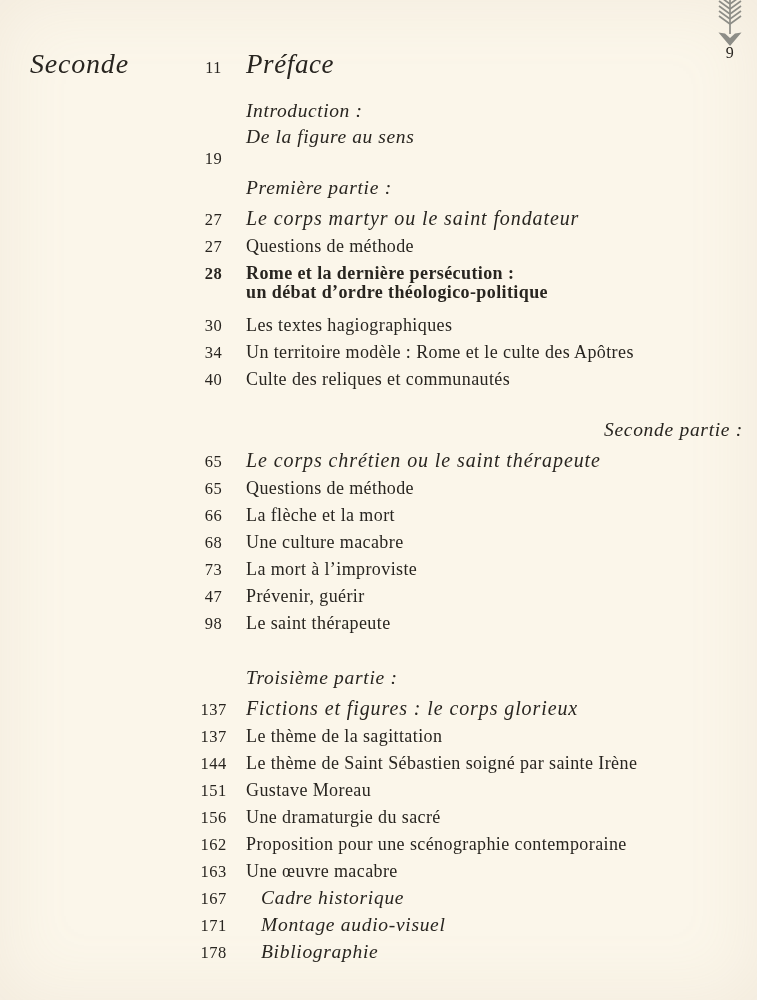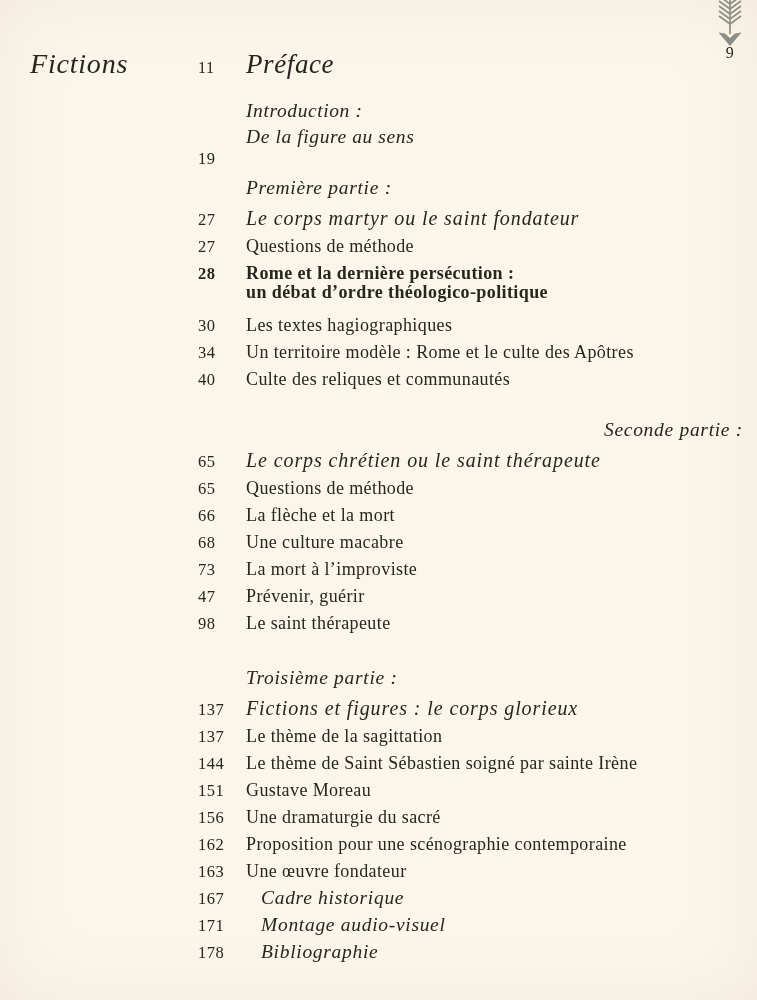--- a/index.html
+++ b/index.html
@@ -55,21 +55,21 @@
   .toc {
     position: absolute;
     left: 198px;
     top: 46px;
     width: 545px;
   }
   .row { display: flex; align-items: baseline; }
   .num {
     width: 31px;
     flex-shrink: 0;
-    text-align: left;
+    text-align: center;
     font-size: 16.5px;
     font-style: normal;
     letter-spacing: 0.5px;
   }
   .txt { margin-left: 17px; letter-spacing: 0.4px; }
 
   .chapter { line-height: 36px; }
   .chapter .txt { font-size: 27px; font-style: italic; letter-spacing: 0.6px; }
   .chapter .num { font-size: 16px; }
 
@@ -119,21 +119,21 @@
           <line x1="18" y1="19" x2="29" y2="11"></line>
         <line x1="18" y1="24" x2="7" y2="16"></line>
           <line x1="18" y1="24" x2="29" y2="16"></line>
       </g>
       <polygon points="18,46 6.5,32.5 13,33.5 18,38 23,33.5 29.5,32.5" fill="var(--arrow)"></polygon>
     </svg>
   </div>
 
   <div class="pagenum">9</div>
 
-  <h1 class="title">Fictions</h1>
+  <h1 class="title">Seconde</h1>
 
   <div class="toc">
       <div class="row chapter">
         <span class="num">11</span>
         <span class="txt">Préface</span>
       </div>
       <div class="row intro gap-10">
         <span class="num"></span>
         <span class="txt">Introduction :</span>
       </div>
@@ -231,21 +231,21 @@
       <div class="row entry">
         <span class="num">156</span>
         <span class="txt">Une dramaturgie du sacré</span>
       </div>
       <div class="row entry">
         <span class="num">162</span>
         <span class="txt">Proposition pour une scénographie contemporaine</span>
       </div>
       <div class="row entry">
         <span class="num">163</span>
-        <span class="txt">Une œuvre fondateur</span>
+        <span class="txt">Une œuvre macabre</span>
       </div>
       <div class="row iend">
         <span class="num">167</span>
         <span class="txt">Cadre historique</span>
       </div>
       <div class="row iend">
         <span class="num">171</span>
         <span class="txt">Montage audio-visuel</span>
       </div>
       <div class="row iend">

